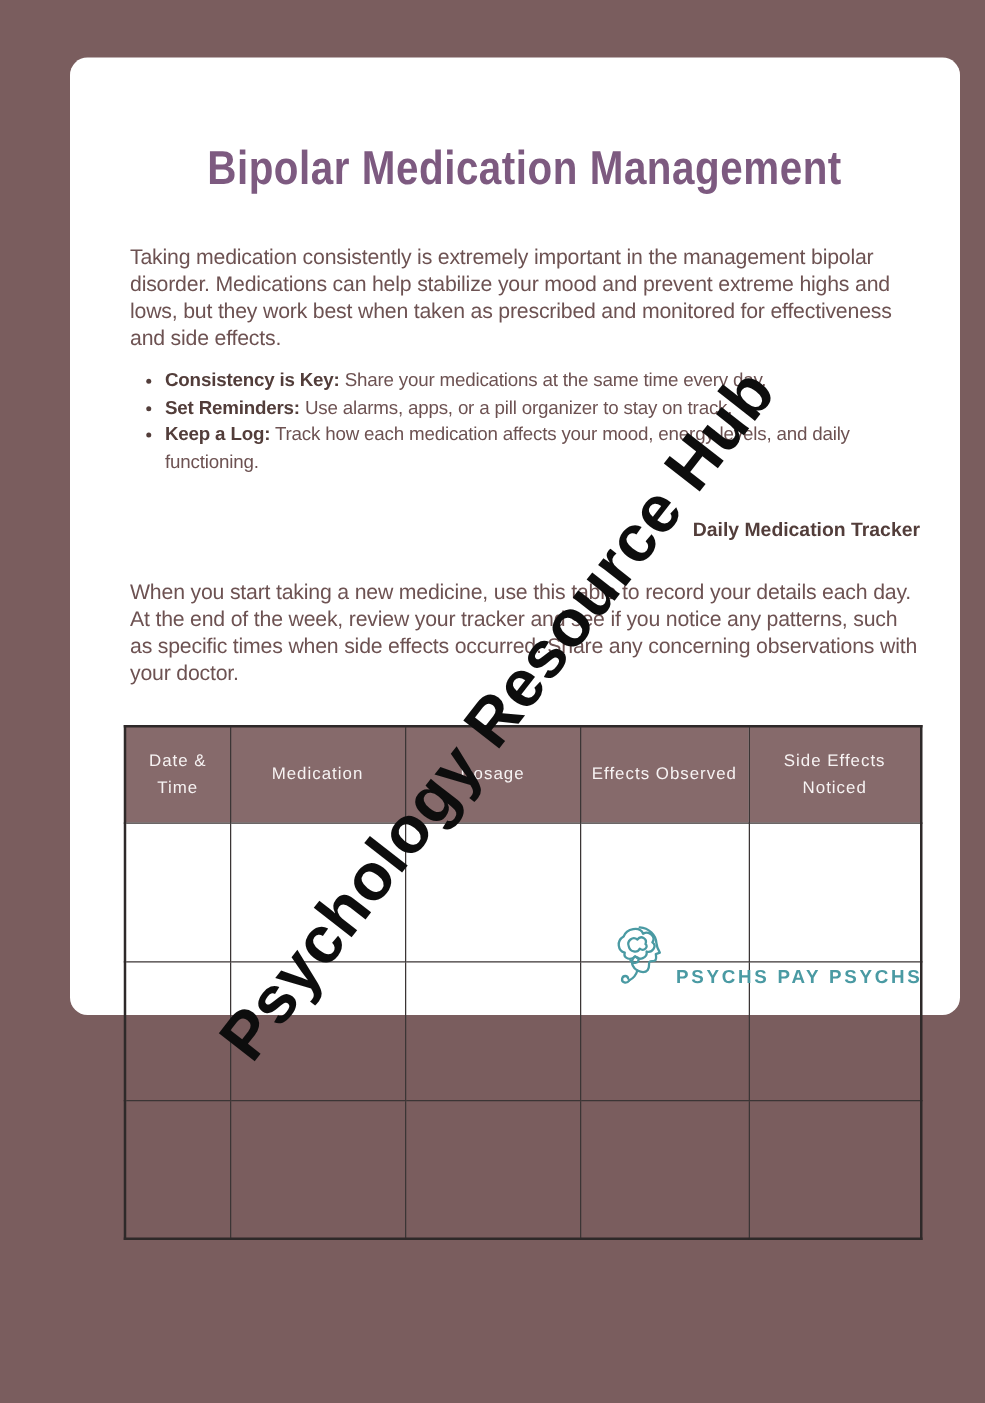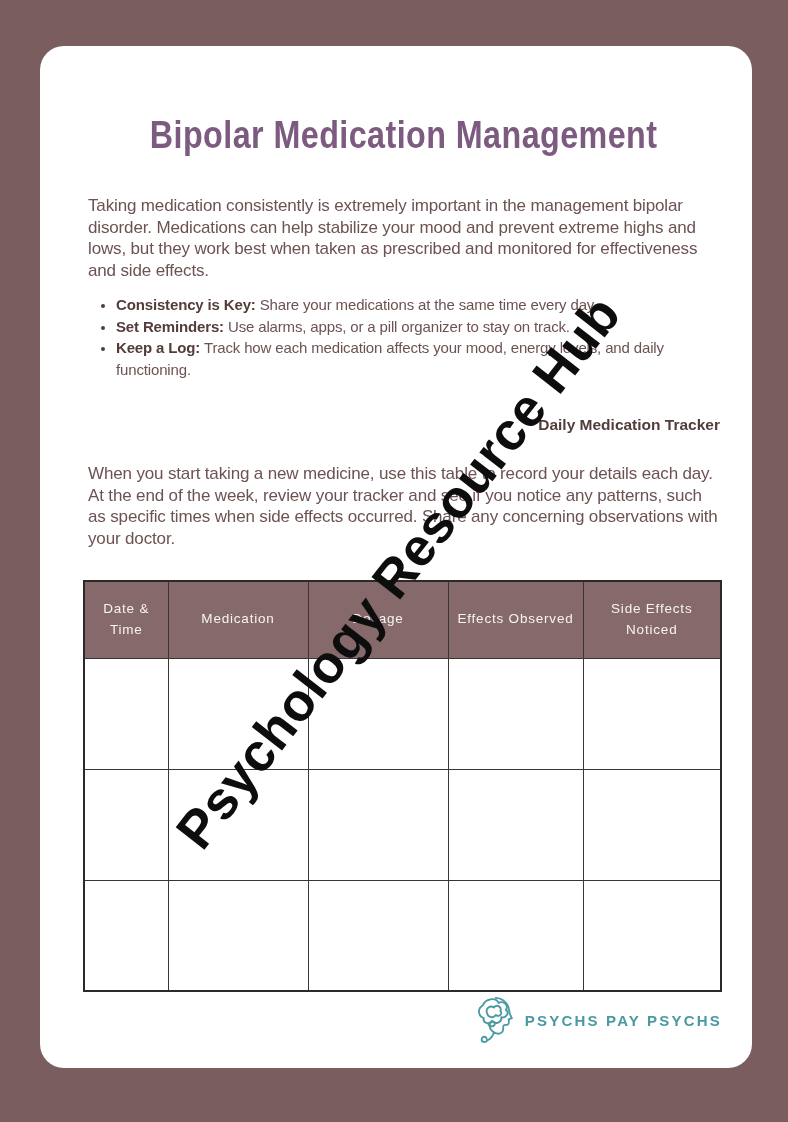--- a/index.html
+++ b/index.html
@@ -20,24 +20,24 @@
     width: 788px; height: 1122px;
     font-family: "Liberation Sans", sans-serif;
   }
   body {
     position: relative;
     background: var(--page-background);
     overflow: hidden;
   }
   .card {
     position: absolute;
-    left: 40px; top: 46px;
-    width: 712px; height: 1022px;
+    left: 56px; top: 46px;
+    width: 712px; height: 766px;
     background: var(--card-background);
-    border-radius: 24px;
+    border-radius: 14px;
     padding: 66px 32px 0 48px;
   }
   h1.title {
     text-align: center;
     color: var(--title-color);
     font-size: 38px;
     line-height: 46px;
     font-weight: bold;
     white-space: nowrap;
   }
@@ -104,21 +104,21 @@
     letter-spacing: 0.8px;
     line-height: 1.55;
     text-align: center;
     vertical-align: middle;
     padding: 4px 8px;
   }
   .brand {
     position: absolute;
     right: 30px; bottom: 22px;
     display: flex;
-    align-items: center;
+    align-items: flex-end;
     gap: 9px;
   }
   .brand-name {
     color: var(--brand-teal);
     font-size: 15px;
     font-weight: bold;
     letter-spacing: 2.2px;
     white-space: nowrap;
   }
   .watermark {

